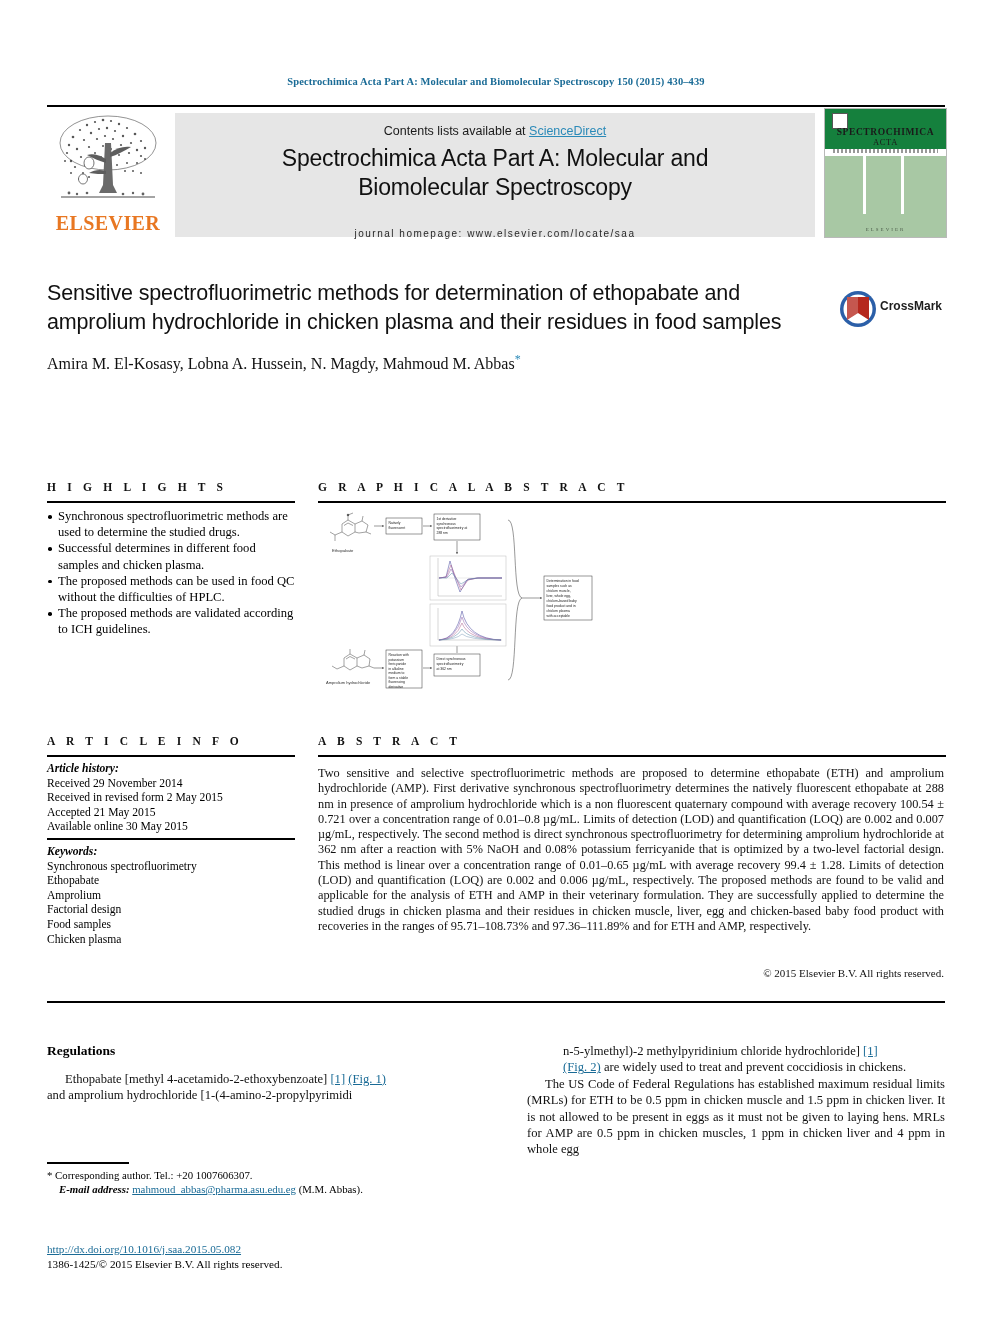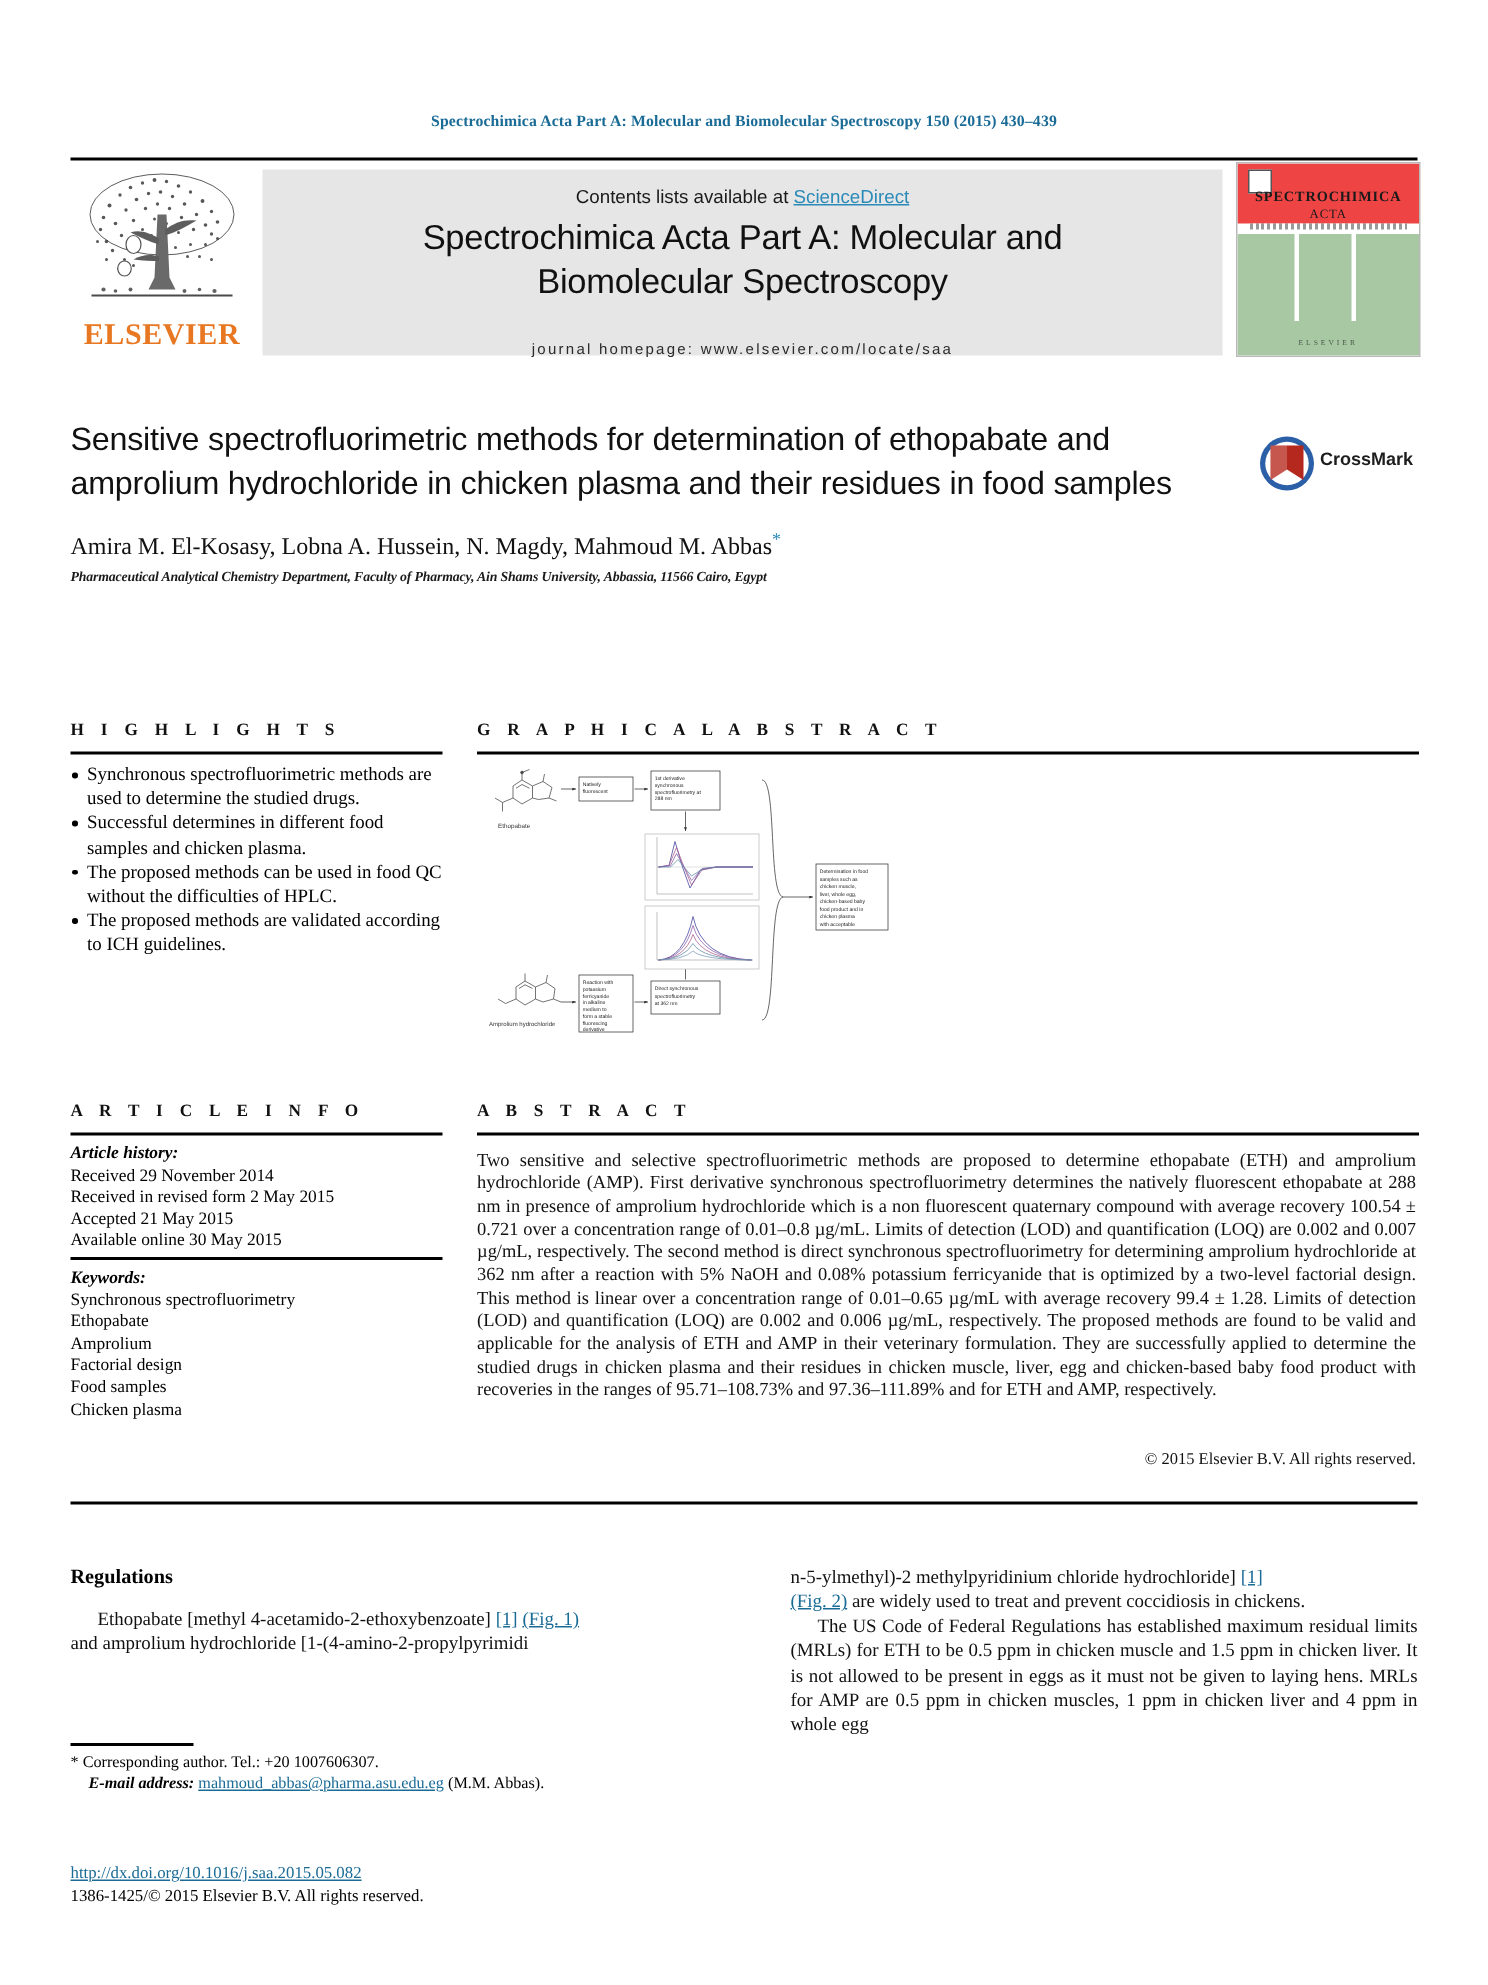--- a/index.html
+++ b/index.html
@@ -94,21 +94,21 @@
     position: absolute;
     left: 777px; top: 1px;
     width: 121px;
     height: 128px;
     border: 1px solid #b9b9b9;
     background: #ffffff;
     overflow: hidden;
   }
   .cover-top {
     height: 40px;
-    background: #ef4444;
+    background: #15803d;
     position: relative;
     border-bottom: 0;
   }
   .cover-sq {
     position:absolute; left:7px; top:4px; width:14px; height:14px;
     border:1px solid #555; background:#fff;
   }
   .cover-t1 {
     position:absolute; left:0; top:18px; width:121px; text-align:center;
     font-size: 9.5px; font-weight: bold; letter-spacing: 0.6px; color:#1a1a1a;
@@ -284,21 +284,21 @@
   }
   .para {
     font-family: "Liberation Serif", serif;
     font-size: 12.6px;
     line-height: 16.4px;
     text-align: justify;
     margin: 0;
     text-indent: 18px;
     color: #111;
   }
-  .para.cont { text-indent: 0; }
+  .para.cont { text-indent: 0; margin-left: 36px; }
   .lnk { color: #1a6b96; }
 
   
   #fn-rule { left: 47px; top: 1162px; width: 82px; height: 1.6px; }
   .footnote {
     position: absolute;
     left: 47px; top: 1168px; width: 430px;
     font-family: "Liberation Serif", serif;
     font-size: 10.8px;
     line-height: 14px;
@@ -423,21 +423,20 @@
         <div class="cover-caption">ELSEVIER</div>
       </div>
     </div>
   </div>
 
   <div class="title-block">
     <h1 class="article-title">Sensitive spectrofluorimetric methods for determination of ethopabate and amprolium hydrochloride in chicken plasma and their residues in food samples</h1>
     <div class="authors">
       <span>Amira M. El-Kosasy, Lobna A. Hussein, N. Magdy, Mahmoud M. Abbas</span><span class="star">*</span>
     </div>
-    <div class="affiliation">Pharmaceutical Analytical Chemistry Department, Faculty of Pharmacy, Ain Shams University, Abbassia, 11566 Cairo, Egypt</div>
   </div>
 
   <div class="crossmark">
     <svg class="cm-logo" viewBox="0 0 40 40">
       <circle cx="20" cy="20" r="18" fill="#2b5fa8"></circle>
       <circle cx="20" cy="20" r="14.5" fill="#ffffff"></circle>
       <path d="M9 8 L31 8 L31 31 L20 24 L9 31 Z" fill="#b5281e"></path>
       <path d="M20 8 L20 24 L9 31 L9 8 Z" fill="#ffffff" opacity="0.22"></path>
     </svg>
     <div class="cm-text">CrossMark</div>

